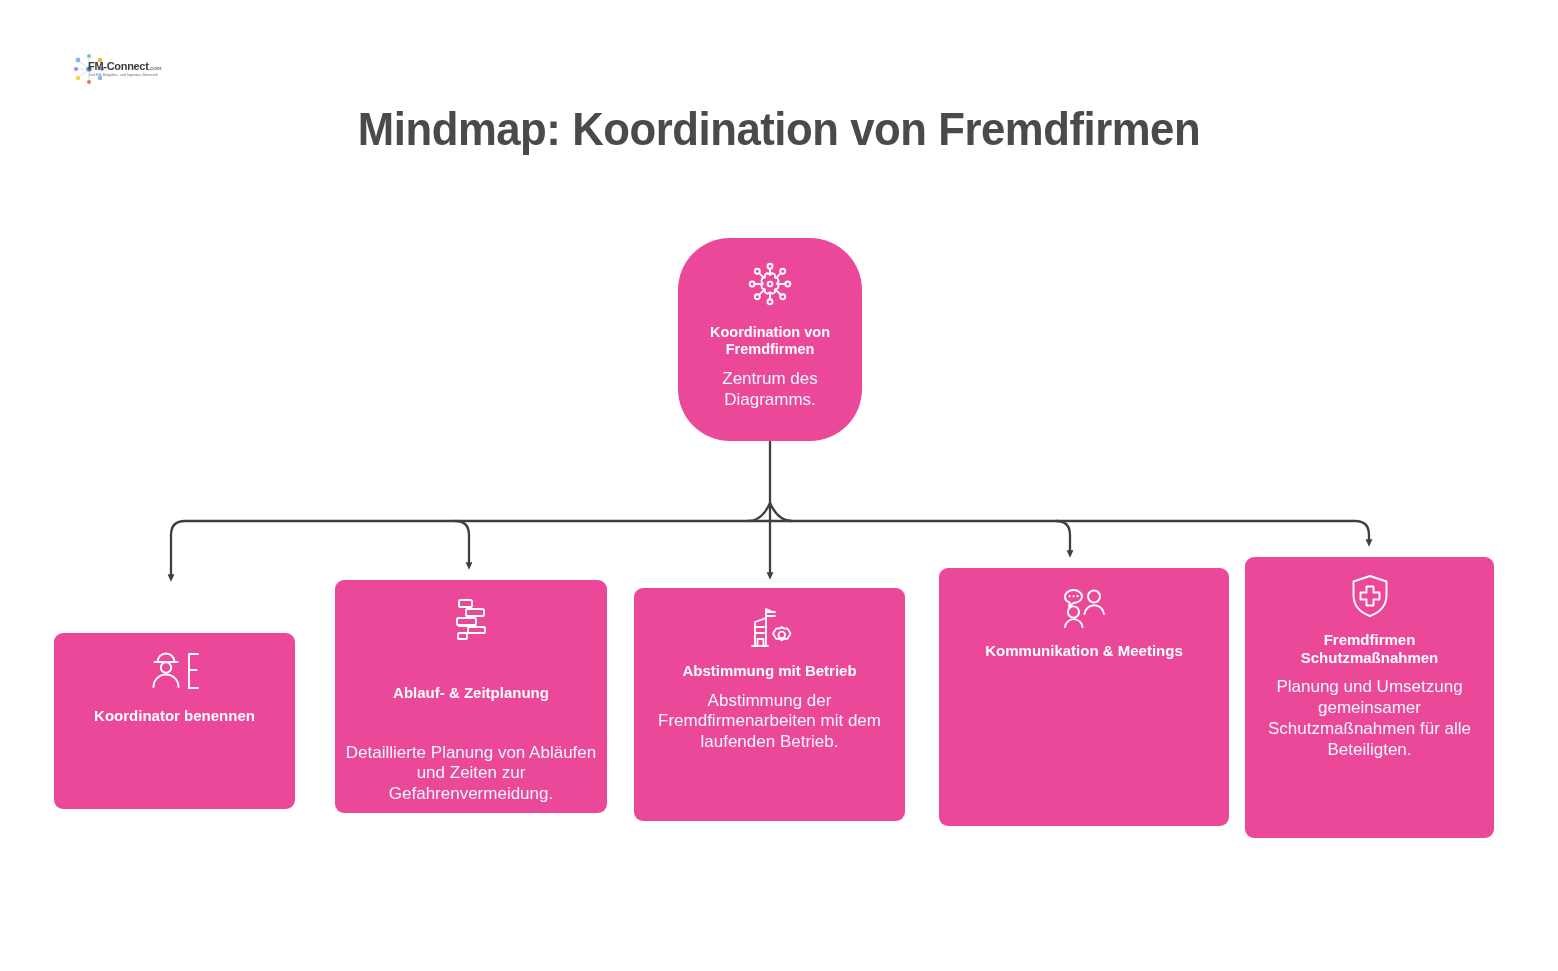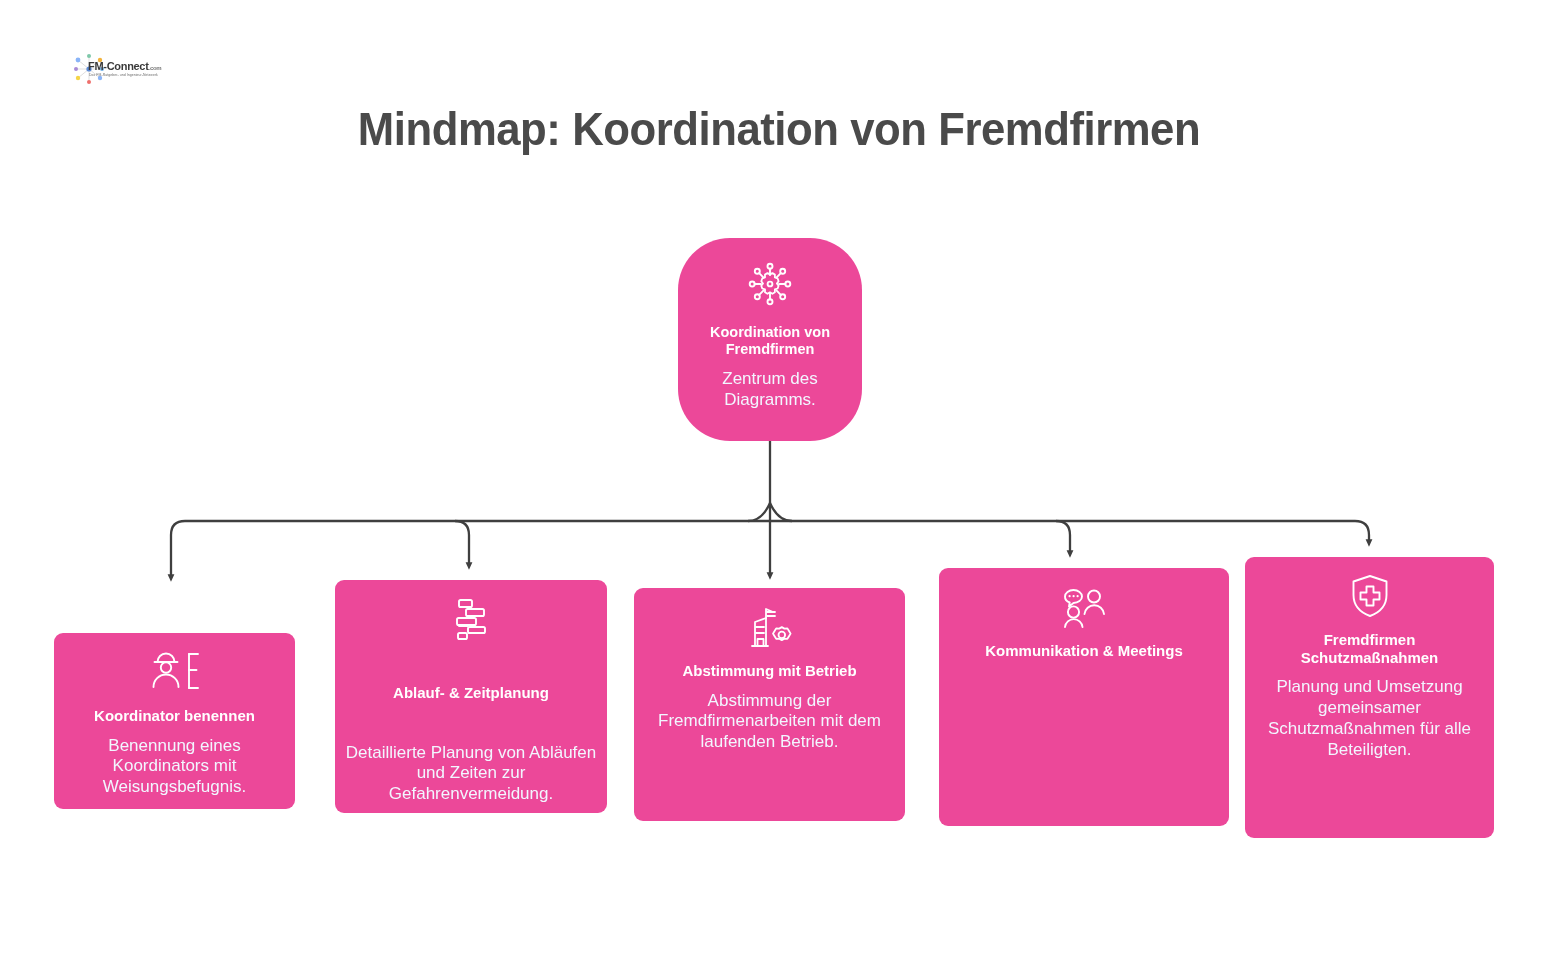--- a/index.html
+++ b/index.html
@@ -242,21 +242,20 @@
         <line x1="6.5" y1="13" x2="29.5" y2="13"></line>
         <circle cx="18" cy="18.6" r="5.2"></circle>
         <path d="M5.5 38 a12.5 12.5 0 0 1 25 0"></path>
         <line x1="41" y1="5" x2="41" y2="39"></line>
         <line x1="41" y1="5" x2="50" y2="5"></line>
         <line x1="41" y1="21" x2="48.5" y2="21"></line>
         <line x1="41" y1="39" x2="50" y2="39"></line>
       </svg>
     </span>
     <div class="node-title">Koordinator benennen</div>
-    <div class="node-desc">Benennung eines Koordinators mit Weisungsbefugnis.</div>
   </div>
 
   <div id="leaf-1" class="node leaf">
     <span class="node-icon">
       <svg width="54" height="46" viewBox="0 0 54 46" fill="none" stroke="#ffffff" stroke-width="1.9" stroke-linejoin="round">
         <rect x="15" y="4" width="13" height="7" rx="1.6"></rect>
         <rect x="22" y="13" width="18" height="7" rx="1.6"></rect>
         <rect x="13" y="22" width="19" height="7" rx="1.6"></rect>
         <rect x="24" y="31" width="17" height="6" rx="1.6"></rect>
         <rect x="15" y="30" width="9" height="0.01" rx="0"></rect>

